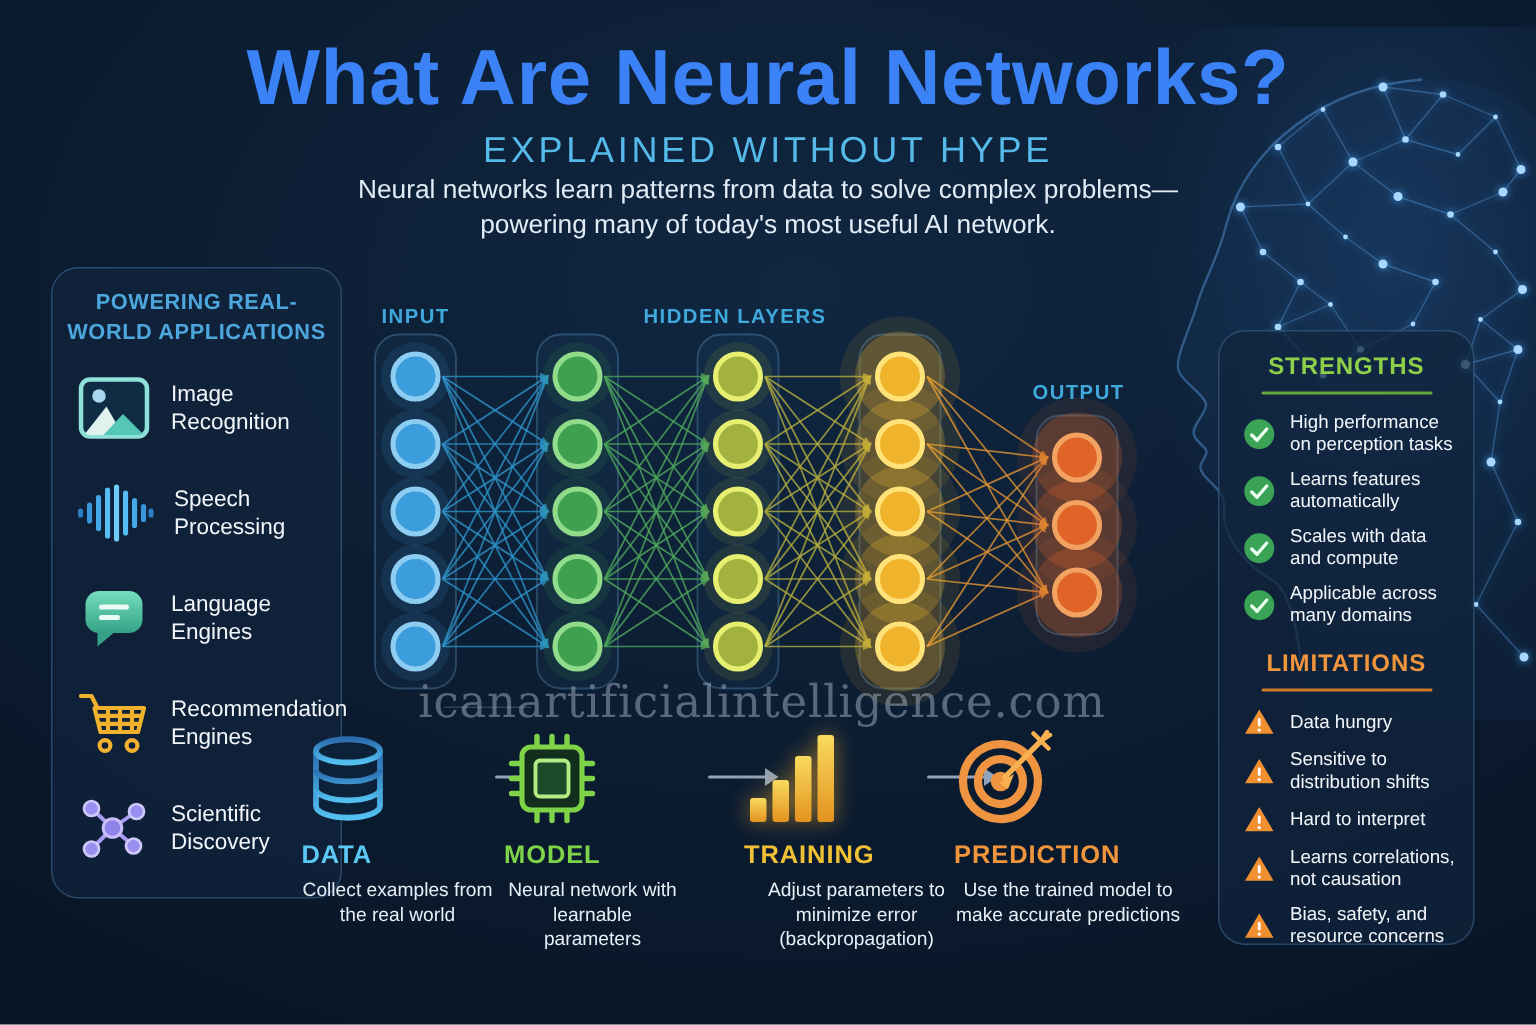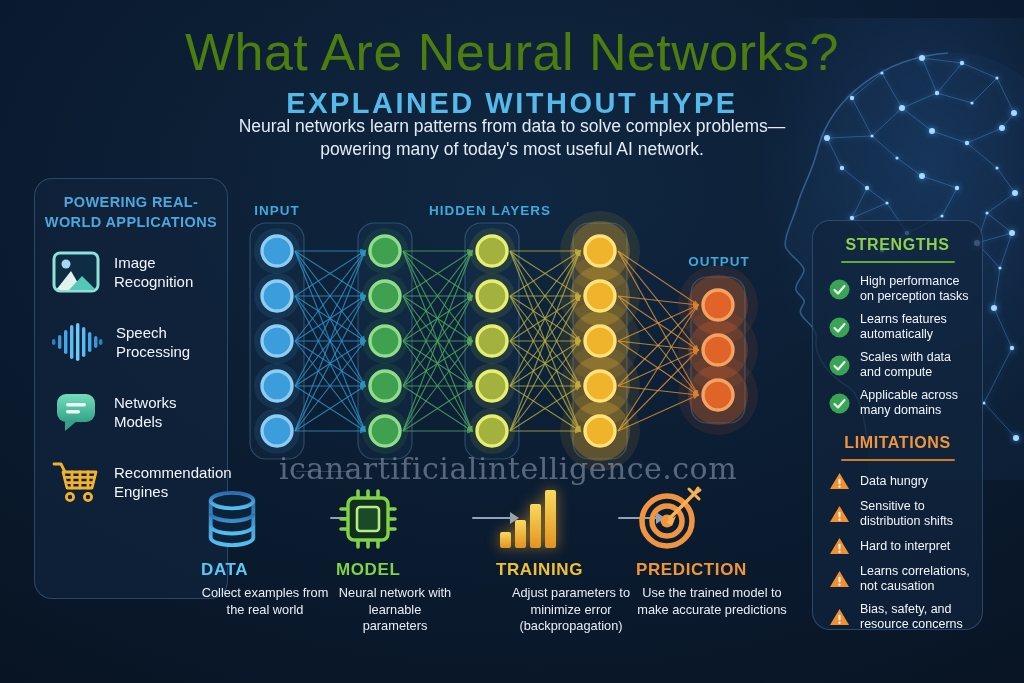--- a/index.html
+++ b/index.html
@@ -7,23 +7,23 @@
     width:1024px;height:683px;overflow:hidden;position:relative;
     font-family:"Liberation Sans","DejaVu Sans",sans-serif;
     background:
       radial-gradient(900px 600px at 52% 28%, #102741 0%, #0b1c31 55%, #081423 100%);
     color:#eef3f8;
   }
   .abs{position:absolute;}
 
   
   .title{top:22px;left:50%;transform:translateX(-50%);width:900px;text-align:center;
-    font-size:52px;font-weight:normal;color:#4d7c0f;letter-spacing:0.5px;white-space:nowrap;}
+    font-size:52px;font-weight:bold;color:#3b82f6;letter-spacing:0.5px;white-space:nowrap;}
   .subtitle{top:87px;left:50%;transform:translateX(-50%);width:900px;text-align:center;
-    font-size:29px;font-weight:bold;color:#55b9e9;letter-spacing:2.5px;white-space:nowrap;}
+    font-size:24px;font-weight:normal;color:#55b9e9;letter-spacing:2.5px;white-space:nowrap;}
   .desc{top:115px;left:50%;transform:translateX(-50%);width:760px;text-align:center;
     font-size:17.5px;line-height:1.32;color:#e2ecf6;}
 
   
   .panel{background:rgba(17,36,61,0.72);border:1px solid rgba(95,145,195,0.35);border-radius:18px;box-sizing:border-box;}
   .left-panel{left:34px;top:178px;width:194px;height:421px;padding:14px 8px 0 8px;}
   .left-panel-heading{font-size:14.5px;font-weight:bold;color:#4da6dc;text-align:center;line-height:1.35;letter-spacing:0.4px;}
   .app-items{margin-top:17px;display:flex;flex-direction:column;gap:24px;padding-left:8px;}
   .app-item{display:flex;align-items:center;gap:13px;}
   .app-icon{flex:0 0 50px;height:46px;display:flex;align-items:center;justify-content:center;}
@@ -215,33 +215,51 @@
             <stop offset="0%" stop-color="#74ddbc"></stop>
                 <stop offset="100%" stop-color="#35a287"></stop>
           </linearGradient>
             </defs>
           <rect x="4" y="3" width="38" height="28" rx="9" fill="url(#bubbleg)"></rect>
           <polygon points="12,29 12,40 25,29" fill="#35a287"></polygon>
           <rect x="13" y="12" width="20" height="3.4" rx="1.7" fill="#eafaf4"></rect>
           <rect x="13" y="19" width="14" height="3.4" rx="1.7" fill="#eafaf4"></rect>
         </svg>
       </span>
-      <span class="app-label">Networks Models</span>
+      <span class="app-label">Language Engines</span>
     </div>
     <div class="app-item">
       <span class="app-icon">
         <svg width="48" height="44" viewBox="0 0 48 44" fill="none" stroke="#f2b22e" stroke-width="2.8" stroke-linecap="round" stroke-linejoin="round">
           <path d="M2 4 H9 L13 12"></path>
           <path d="M11 12 H44 L40 28 H15 Z"></path>
           <path d="M13 17.3 H42.5 M14.2 22.6 H41.2 M20 12 V28 M28 12 V28 M36 12 V28"></path>
           <circle cx="18" cy="37" r="3.6"></circle>
           <circle cx="36" cy="37" r="3.6"></circle>
         </svg>
       </span>
       <span class="app-label">Recommendation Engines</span>
+    </div>
+    <div class="app-item">
+      <span class="app-icon">
+        <svg width="48" height="44" viewBox="0 0 48 44">
+          <g stroke="#a89ef5" stroke-width="2.6">
+            <line x1="23" y1="22" x2="9" y2="9"></line>
+            <line x1="23" y1="22" x2="39" y2="11"></line>
+            <line x1="23" y1="22" x2="9" y2="36"></line>
+            <line x1="23" y1="22" x2="37" y2="34"></line>
+          </g>
+          <circle cx="23" cy="22" r="6.2" fill="#8f83ea" stroke="#c7bff8" stroke-width="2"></circle>
+          <circle cx="9" cy="9" r="5" fill="#9a8ff0" stroke="#cfc8fa" stroke-width="1.8"></circle>
+          <circle cx="39" cy="11" r="5" fill="#9a8ff0" stroke="#cfc8fa" stroke-width="1.8"></circle>
+          <circle cx="9" cy="36" r="5" fill="#9a8ff0" stroke="#cfc8fa" stroke-width="1.8"></circle>
+          <circle cx="37" cy="34" r="5" fill="#9a8ff0" stroke="#cfc8fa" stroke-width="1.8"></circle>
+        </svg>
+      </span>
+      <span class="app-label">Scientific Discovery</span>
     </div>
   </div>
 </div>
 
 <svg id="network-svg" class="abs z1" viewBox="0 0 530 290">
     <defs>
       <marker id="arw0" markerWidth="7" markerHeight="7" refX="5" refY="2.5" orient="auto" markerUnits="userSpaceOnUse">
         <path d="M0,0 L6.5,2.5 L0,5 Z" fill="#2d93c8"></path>
       </marker>
       <marker id="arw1" markerWidth="7" markerHeight="7" refX="5" refY="2.5" orient="auto" markerUnits="userSpaceOnUse">

